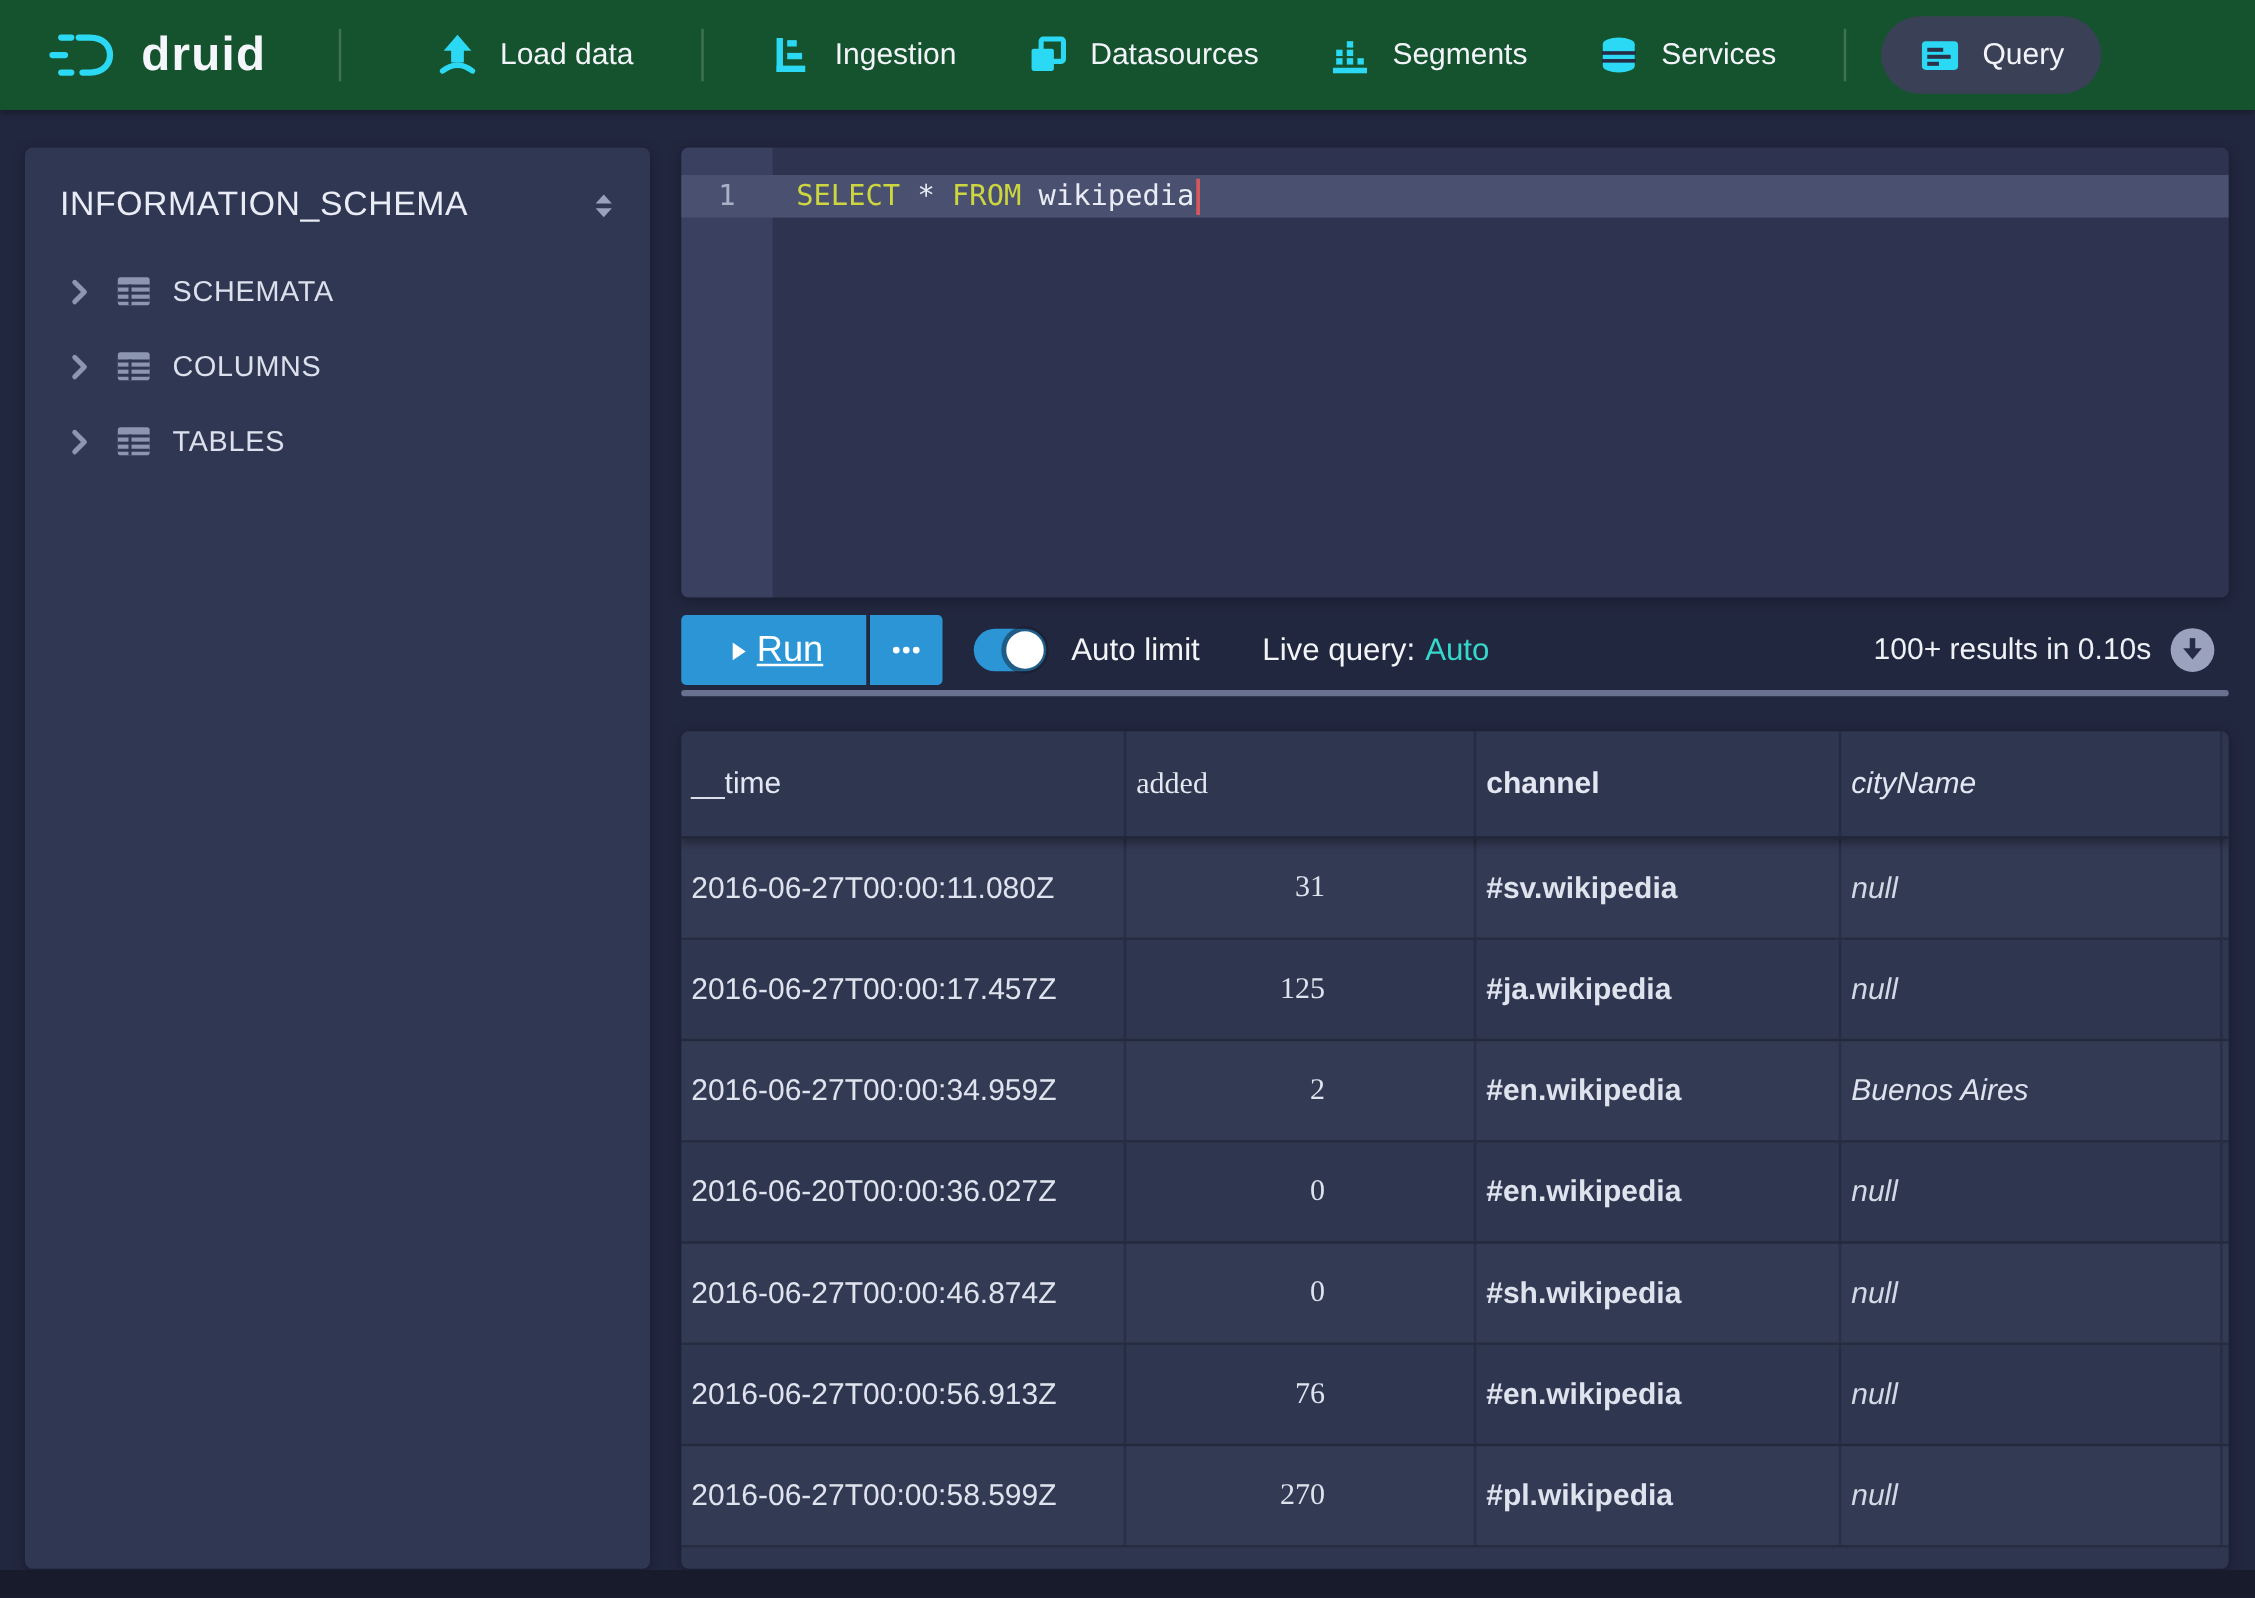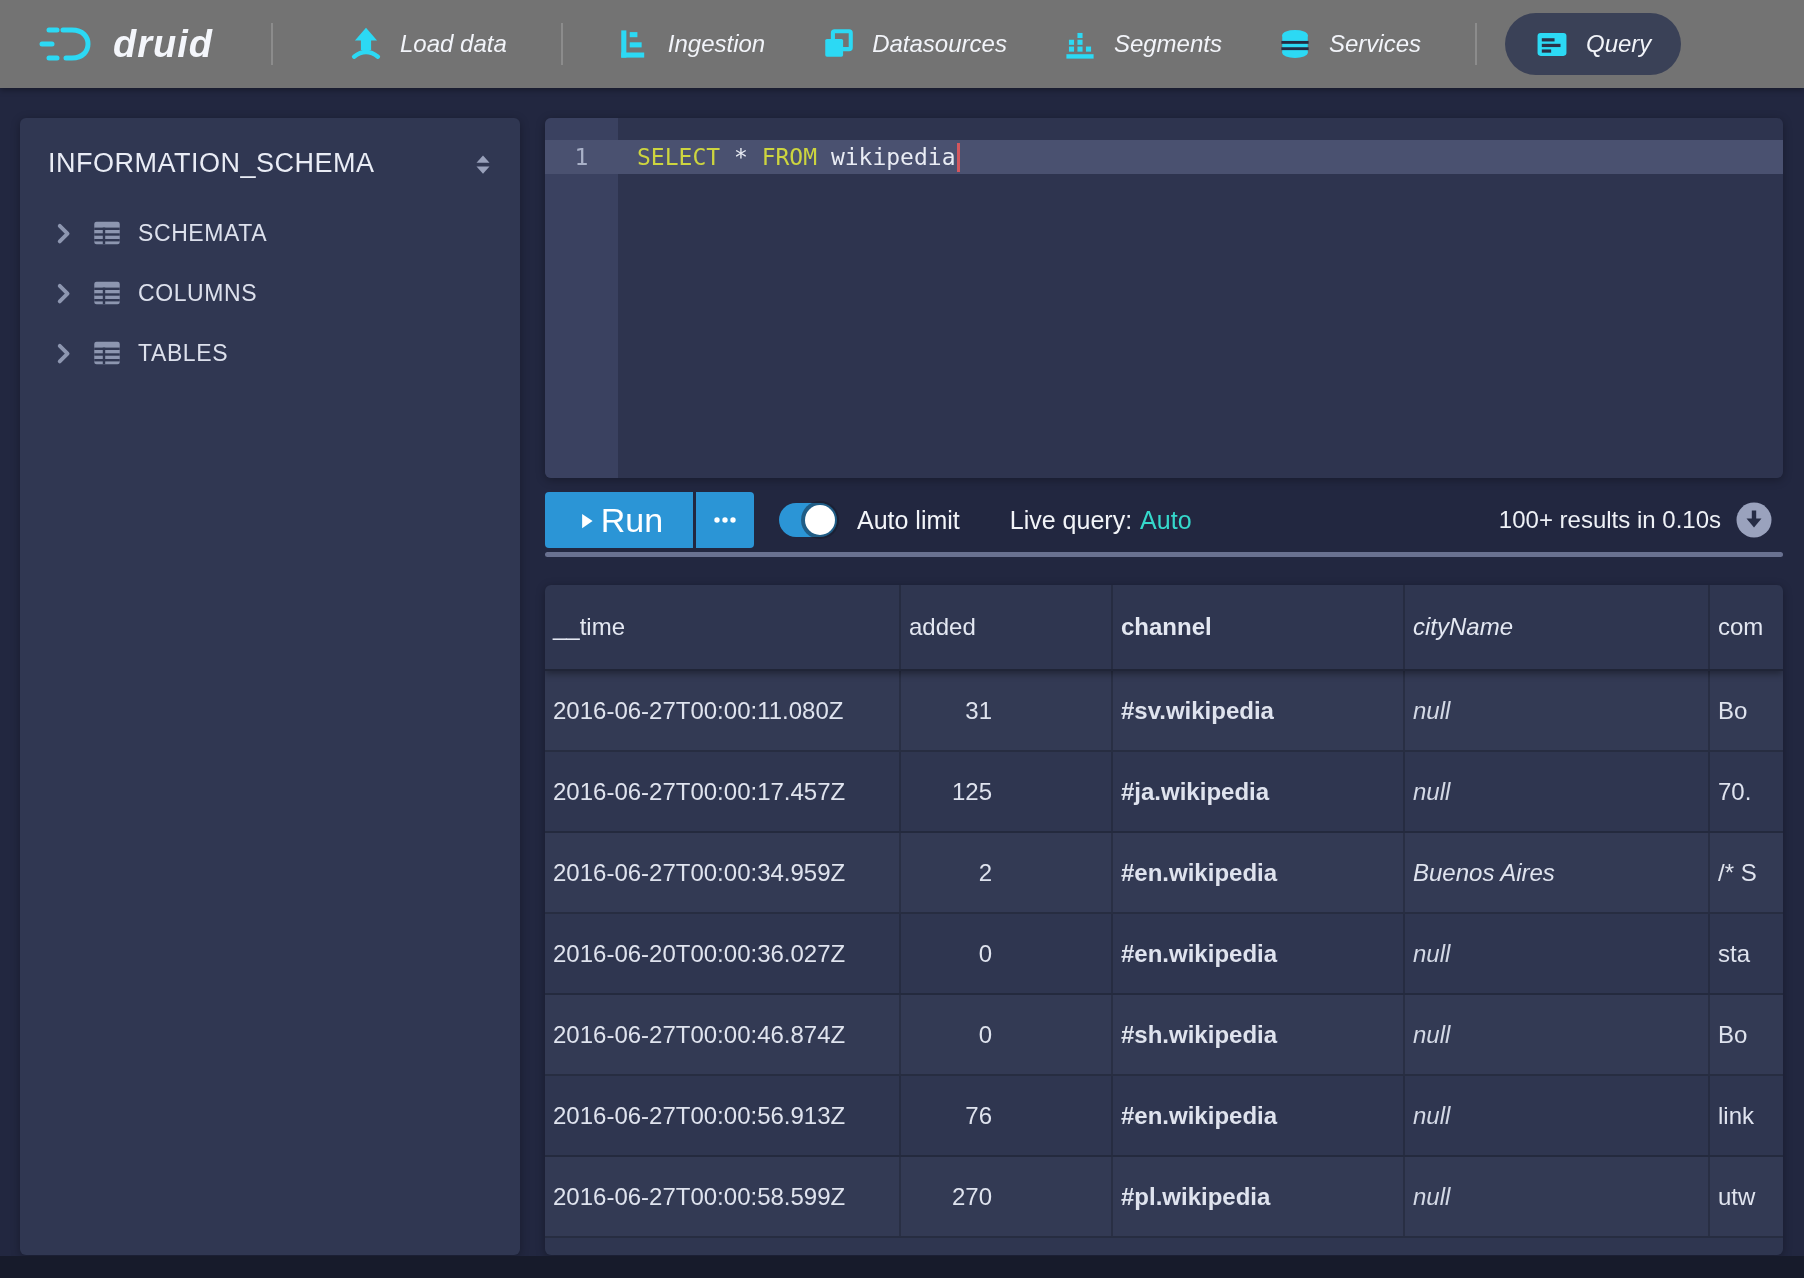--- a/index.html
+++ b/index.html
@@ -1,20 +1,20 @@
 <!DOCTYPE html>
 <html style="--accent-cyan: #2cd9f4; --primary-blue: #2b95d6; --teal: #35d8cb; --sql-keyword: #cdd53f; --cursor-red: #d4575e;"><head>
 <meta charset="utf-8">
 <style>
   html,body{margin:0;padding:0;background:#171b2b;}
   .app{position:relative;width:1804px;height:1278px;overflow:hidden;
        font-family:"Liberation Sans","DejaVu Sans",sans-serif;color:#dfe3ee;background:#222740;}
   
-  .navbar{position:absolute;left:0;top:0;width:1804px;height:88px;background:#737373;
-          display:flex;align-items:center;box-shadow:0 2px 6px rgba(0,0,0,.35);z-index:5;font-style:italic;}
+  .navbar{position:absolute;left:0;top:0;width:1804px;height:88px;background:#14532d;
+          display:flex;align-items:center;box-shadow:0 2px 6px rgba(0,0,0,.35);z-index:5;}
   .logo{display:flex;align-items:center;margin-left:35px;cursor:pointer;}
   .logo-word{font-size:38px;font-weight:700;color:#f4f6fb;margin-left:12px;letter-spacing:1px;}
   .nav-sep{width:2px;height:42px;background:rgba(255,255,255,.18);margin:0 26px;}
   .nav-sep.first{margin:0 48px 0 58px;}
   .nav-item{display:flex;align-items:center;margin:0 28px;cursor:pointer;color:#f2f4f9;font-size:24px;}
   .nav-item .ico{color:var(--accent-cyan,#2cd9f4);margin-right:17px;display:flex;}
   .nav-item.pill{background:#3a4157;border-radius:34px;height:62px;padding:0 30px;margin:0 0 0 2px;}
   
   .sidebar{position:absolute;left:20px;top:118px;width:500px;height:1137px;background:#303752;
            border-radius:6px;box-shadow:0 2px 10px rgba(0,0,0,.3);}
@@ -35,21 +35,21 @@
            font-family:"DejaVu Sans Mono",monospace;font-size:23px;color:#a9b1c8;}
   .sql-line{position:absolute;left:92px;top:22px;height:34px;display:flex;align-items:center;
             font-family:"DejaVu Sans Mono",monospace;font-size:23px;white-space:pre;}
   .tok-keyword{color:var(--sql-keyword,#cdd53f);}
   .tok-plain{color:#e9ecf4;}
   .sql-cursor{width:3px;height:29px;background:var(--cursor-red,#d4575e);margin-left:1px;}
   
   .toolbar{position:absolute;left:545px;top:492px;width:1238px;height:56px;display:flex;align-items:center;}
   .btn-run{display:flex;align-items:center;justify-content:center;width:148px;height:56px;
            background:var(--primary-blue,#2b95d6);border-radius:4px 0 0 4px;cursor:pointer;}
-  .btn-run .lbl{color:#fff;font-size:34px;margin-left:4px;}
+  .btn-run .lbl{color:#fff;font-size:29px;margin-left:4px;text-decoration:underline;}
   .btn-more{display:flex;align-items:center;justify-content:center;width:58px;height:56px;
             background:var(--primary-blue,#2b95d6);border-radius:0 4px 4px 0;margin-left:3px;cursor:pointer;}
   .switch{position:relative;width:58px;height:34px;border-radius:17px;background:var(--primary-blue,#2b95d6);
           margin-left:25px;cursor:pointer;flex:none;}
   .knob{position:absolute;right:2px;top:2px;width:30px;height:30px;border-radius:50%;background:#fff;
         box-shadow:0 0 0 4px rgba(20,25,38,.45);}
   .tb-label{font-size:25px;color:#f2f4f8;margin-left:20px;}
   .live{margin-left:50px;font-size:25px;color:#f2f4f8;}
   .live .val{color:var(--teal,#35d8cb);cursor:pointer;margin-left:8px;}
   .summary{margin-left:auto;font-size:24px;color:#eef1f6;}
@@ -58,21 +58,21 @@
   .progress{position:absolute;left:545px;top:552px;width:1238px;height:5px;background:#697190;border-radius:3px;}
   
   .results{position:absolute;left:545px;top:585px;width:1238px;height:670px;background:#2f3650;
            border-radius:6px;overflow:hidden;box-shadow:0 2px 10px rgba(0,0,0,.3);}
   .thead{display:flex;height:84px;position:relative;z-index:2;
          border-bottom:2px solid rgba(0,0,0,.3);box-shadow:0 3px 7px rgba(0,0,0,.35);}
   .th,.td{box-sizing:border-box;padding:0 8px;display:flex;align-items:center;
           border-right:2px solid rgba(0,0,0,.18);overflow:hidden;white-space:nowrap;flex:none;}
   .th{font-size:24px;color:#e3e7f1;cursor:pointer;}
   .td{font-size:24px;color:#dfe3ee;cursor:pointer;}
-  .col0{width:356px;}.col1{width:212px;}.col2{width:292px;font-weight:bold;}.col3{width:305px;font-style:italic;}.col4{width:300px;}
+  .col0{width:356px;}.col1{width:280px;font-family:Liberation Serif, serif;}.col2{width:292px;font-weight:bold;}.col3{width:305px;font-style:italic;}.col4{width:300px;}
   .tr{display:flex;height:79px;border-bottom:2px solid rgba(0,0,0,.22);}
   .tr:nth-child(odd){background:rgba(255,255,255,.022);}
   .num{justify-content:flex-end;padding-right:119px;}
   .null-val{font-style:italic;color:#d3d8e5;}
   
   .pagination{position:absolute;left:545px;top:1190px;width:1238px;height:65px;background:#2d3450;
               border-radius:0 0 8px 8px;display:flex;align-items:center;z-index:3;
               border-top:2px solid rgba(0,0,0,.3);box-shadow:0 -5px 14px rgba(0,0,0,.35);}
   .pg-btn{display:flex;align-items:center;justify-content:center;width:44px;height:44px;margin-left:14px;cursor:pointer;}
   .showing{font-size:25px;color:#e8ecf5;margin-left:48px;}

